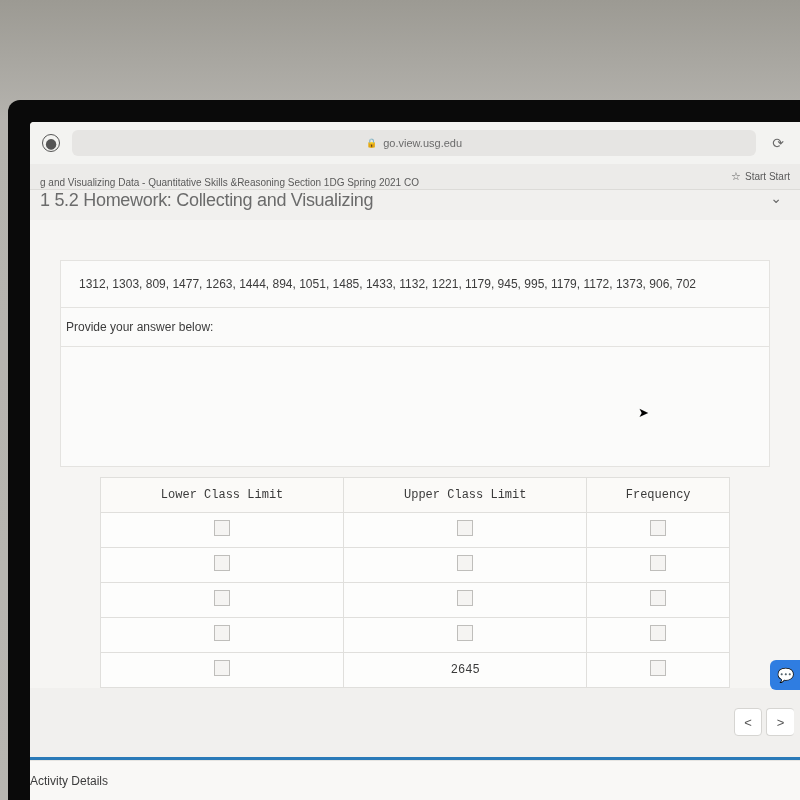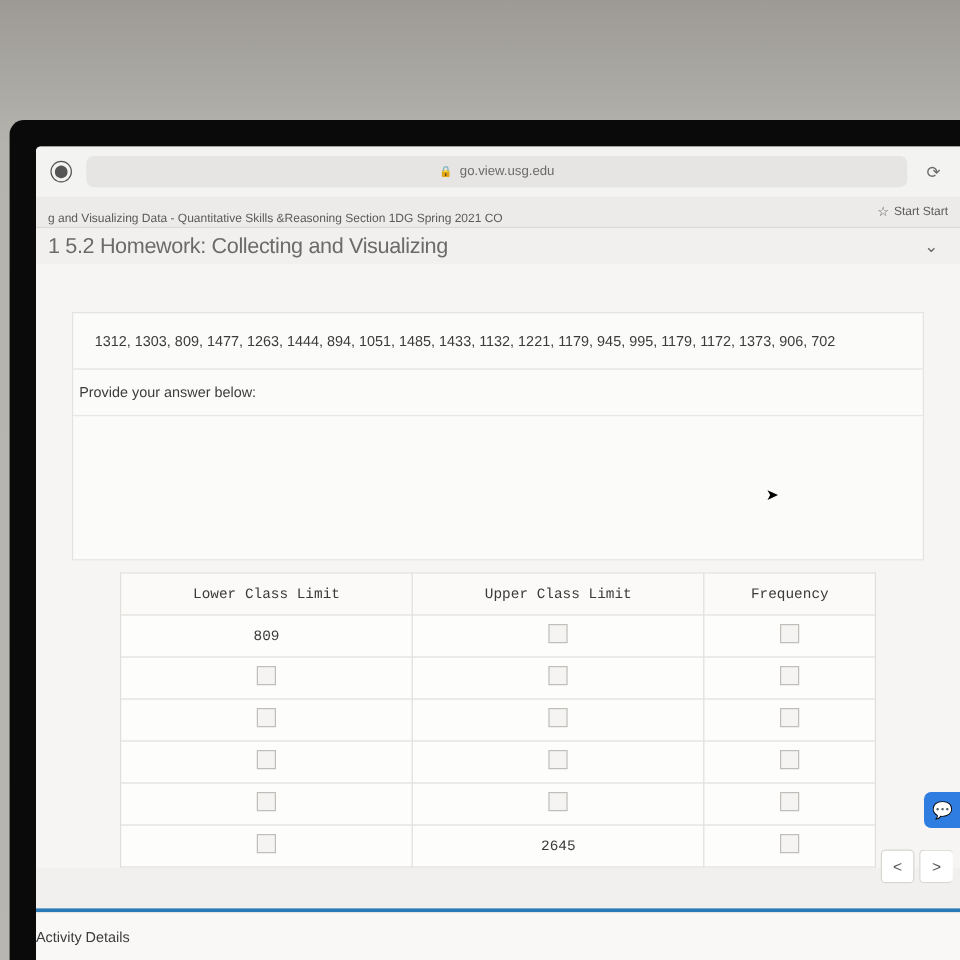--- a/index.html
+++ b/index.html
@@ -10,21 +10,21 @@
     .screen { position: relative; width: 100%; height: 100%; background: #f1f0ee; overflow: hidden; border-radius: 4px 0 0 0; }
     .browser-chrome { height: 42px; background: #f3f3f1; display: flex; align-items: center; padding: 0 12px; gap: 12px; }
     .ext-icon { width: 18px; height: 18px; border-radius: 50%; border: 1.5px solid #555; display: flex; align-items: center; justify-content: center; font-size: 10px; color: #555; font-weight: bold; }
     .url-bar { flex: 1; height: 26px; background: #e6e5e3; border-radius: 6px; display: flex; align-items: center; justify-content: center; gap: 6px; font-size: 11px; color: #6b6b6b; }
     .lock { font-size: 9px; }
     .reload { width: 20px; height: 20px; display: flex; align-items: center; justify-content: center; color: #6b6b6b; font-size: 14px; }
     .tab-row { height: 26px; background: #ecebe9; display: flex; align-items: center; padding: 0 10px; gap: 12px; font-size: 10px; color: #5a5a5a; border-bottom: 1px solid #dcdbd8; }
     .tab-left { flex: 0 0 auto; white-space: nowrap; overflow: hidden; margin-top: 12px; }
     .tab-right { margin-left: auto; display: flex; align-items: center; gap: 4px; }
     .star { font-size: 11px; }
-    .page-title-row { height: 30px; display: flex; align-items: center; padding: 0 10px; justify-content: space-between; }
+    .page-title-row { height: 30px; display: flex; padding: 0 10px; justify-content: space-between; }
     .page-title { font-size: 18px; font-weight: 400; color: #6b6b6b; letter-spacing: -0.3px; white-space: nowrap; overflow: hidden; }
     .chev { font-size: 14px; color: #6b6b6b; padding-right: 8px; }
     .content { padding: 40px 30px 0 30px; background: #f6f5f3; min-height: 400px; }
     .data-box { background: #fbfbfa; border: 1px solid #e4e3e0; border-bottom: none; padding: 14px 18px; font-size: 12px; color: #3c3c3c; line-height: 1.5; }
     .answer-box { background: #fbfbfa; border: 1px solid #e4e3e0; padding: 12px 5px; font-size: 12px; color: #3c3c3c; }
     .work-area { background: #fbfbfa; border: 1px solid #e4e3e0; border-top: none; height: 120px; position: relative; }
     .cursor { position: absolute; top: 58px; right: 120px; font-size: 13px; color: #000; }
     .table-wrap { margin: 10px 40px 0 40px; font-family: Liberation Mono, monospace; }
     table.freq { width: 100%; border-collapse: collapse; background: #fdfdfc; }
     table.freq th { font-weight: 400; font-size: 12px; color: #3a3a3a; text-align: center; padding: 10px 8px; border: 1px solid #e0dfdc; background: #fbfaf8; }
@@ -80,25 +80,20 @@
           <table class="freq">
             <thead>
               <tr>
                 <th>Lower Class Limit</th>
                 <th>Upper Class Limit</th>
                 <th>Frequency</th>
               </tr>
             </thead>
             <tbody>
               <tr>
-                <td>809</td>
-                <td><span class="input-box"></span></td>
-                <td><span class="input-box"></span></td>
-              </tr>
-              <tr>
                 <td><span class="input-box"></span></td>
                 <td><span class="input-box"></span></td>
                 <td><span class="input-box"></span></td>
               </tr>
               <tr>
                 <td><span class="input-box"></span></td>
                 <td><span class="input-box"></span></td>
                 <td><span class="input-box"></span></td>
               </tr>
               <tr>

